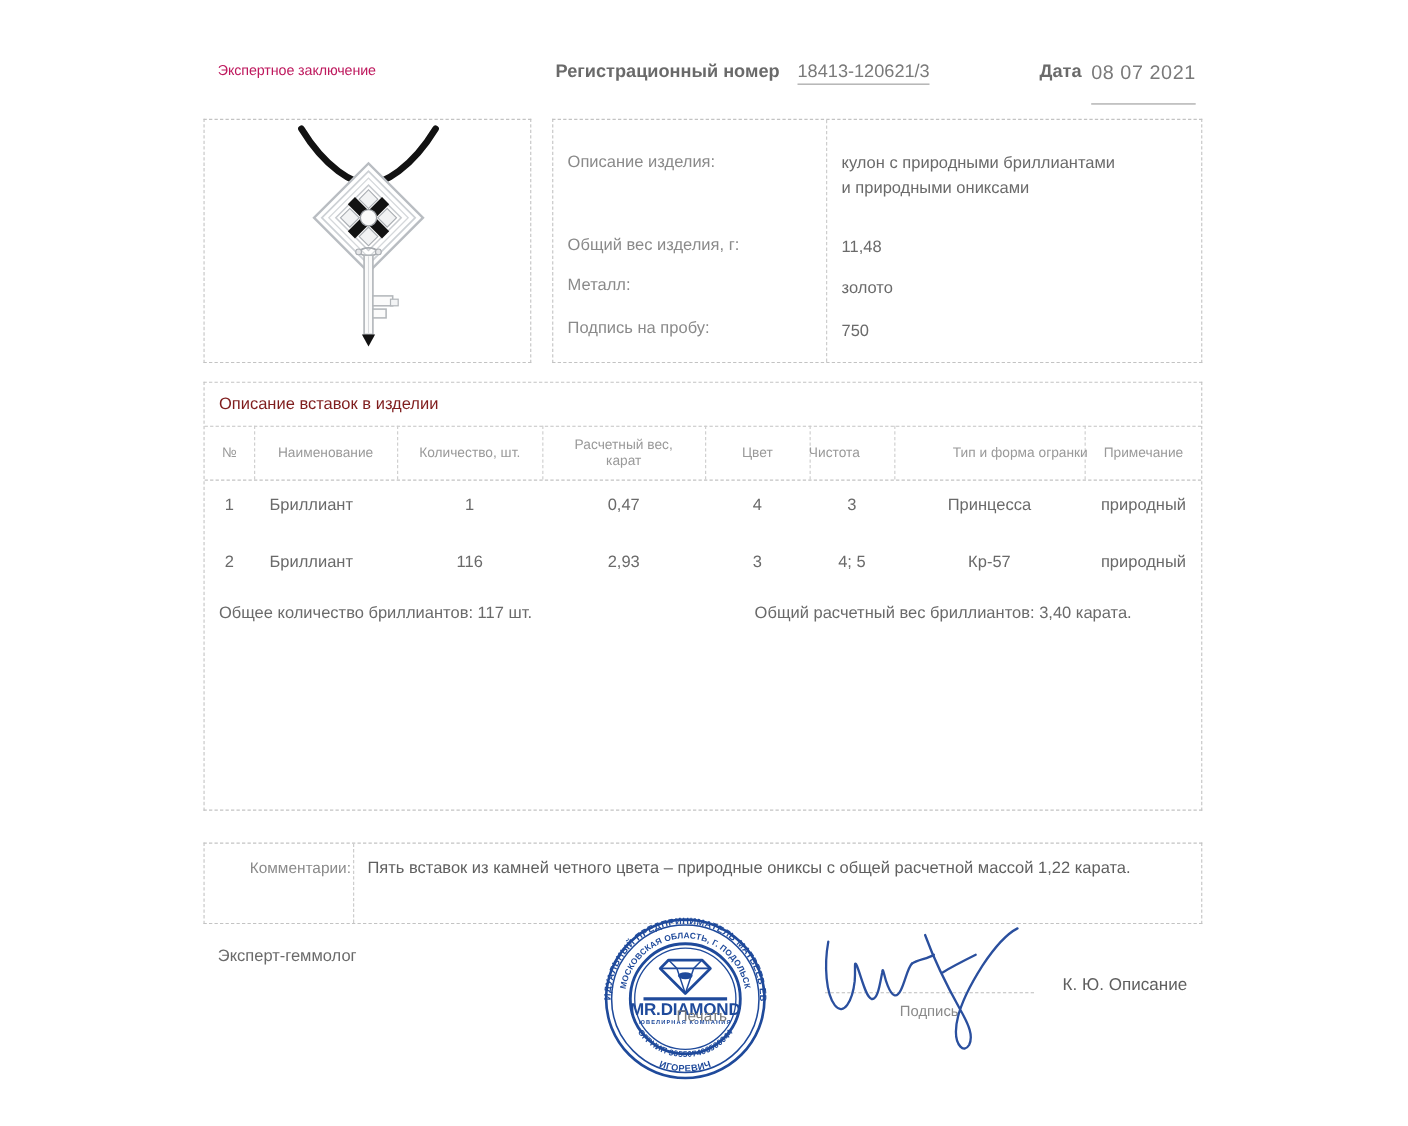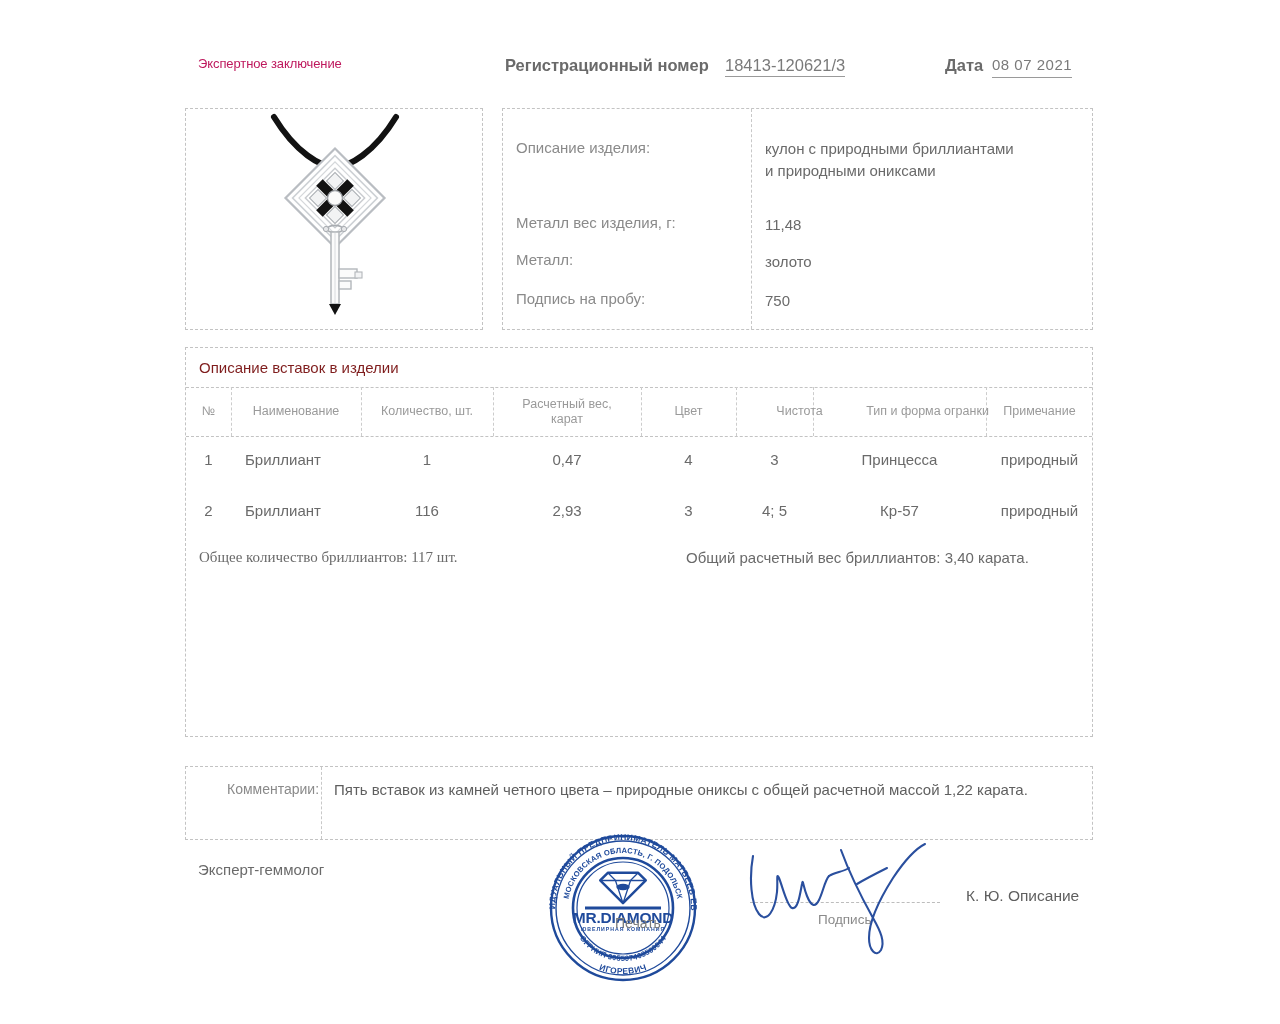--- a/index.html
+++ b/index.html
@@ -41,23 +41,23 @@
     font-size: 16.5px; color: #7a7a7a;
     border-bottom: 1px solid #9a9a9a;
     padding-bottom: 1px;
   }
   .hdr-date-label {
     position: absolute; left: 760px; top: 0;
     font-size: 16.5px; font-weight: bold; color: #6a6a6a;
   }
   .hdr-date-value {
     position: absolute; left: 807px; top: 0;
-    font-size: 15px; color: #7a7a7a;
+    font-size: 18px; color: #7a7a7a;
     border-bottom: 1px solid #9a9a9a;
-    padding-bottom: 4px;
+    padding-bottom: 17px;
     letter-spacing: 0.5px;
   }
 
   
   .dashbox {
     position: absolute;
     border: 1px dashed #c3c3c3;
     box-sizing: border-box;
     background: #fff;
   }
@@ -135,21 +135,21 @@
     height: 30px;
     display: flex; align-items: center; justify-content: center;
     text-align: center;
     font-size: 15px; color: #6a6a6a;
     box-sizing: border-box;
   }
   .totals {
     position: absolute;
     font-size: 15px; color: #6a6a6a;
   }
-  #totals-count { left: 13px; top: 201px; font-family: Liberation Serif, serif; }
+  #totals-count { left: 13px; top: 201px; }
   #totals-weight { left: 500px; top: 201px; }
 
   
   #comments-box {
     left: 185px; top: 766px;
     width: 908px; height: 74px;
   }
   #comments-divider {
     position: absolute;
     left: 135px; top: 0; width: 0; height: 100%;
@@ -265,21 +265,21 @@
     </div>
   </div>
 
   <div class="dashbox" id="desc-box">
     <div id="desc-divider"></div>
 
     <div class="desc-label" style="top:30px">Описание изделия:</div>
     <div class="desc-value" style="top:29px; white-space:pre-line">кулон с природными бриллиантами
 и природными ониксами</div>
 
-    <div class="desc-label" style="top:105px">Металл вес изделия, г:</div>
+    <div class="desc-label" style="top:105px">Общий вес изделия, г:</div>
     <div class="desc-value" style="top:105px">11,48</div>
 
     <div class="desc-label" style="top:142px">Металл:</div>
     <div class="desc-value" style="top:142px">золото</div>
 
     <div class="desc-label" style="top:181px">Подпись на пробу:</div>
     <div class="desc-value" style="top:181px">750</div>
   </div>
 
   <div class="dashbox" id="inserts-frame">
@@ -294,21 +294,21 @@
     <div class="col-sep" style="left:550px"></div>
     <div class="col-sep" style="left:627px"></div>
     <div class="col-sep" style="left:800px"></div>
 
     <div class="th" style="left:0px;   width:45px;  white-space:pre-line">№</div>
     <div class="th" style="left:45px;  width:130px; white-space:pre-line">Наименование</div>
     <div class="th" style="left:175px; width:132px; white-space:pre-line">Количество, шт.</div>
     <div class="th" style="left:307px; width:148px; white-space:pre-line">Расчетный вес,
 карат</div>
     <div class="th" style="left:455px; width:95px;  white-space:pre-line">Цвет</div>
-    <div class="th" style="left:575px; width:77px;  white-space:pre-line">Чистота</div>
+    <div class="th" style="left:534px; width:77px;  white-space:pre-line">Чистота</div>
     <div class="th" style="left:655px; width:173px; white-space:pre-line">Тип и форма огранки</div>
     <div class="th" style="left:800px; width:107px; white-space:pre-line">Примечание</div>
 
     <div class="td" style="left:0px;   width:45px;  top:96px">1</div>
     <div class="td" style="left:45px;  width:130px; top:96px; justify-content:flex-start; padding-left:14px">Бриллиант</div>
     <div class="td" style="left:175px; width:132px; top:96px">1</div>
     <div class="td" style="left:307px; width:148px; top:96px">0,47</div>
     <div class="td" style="left:455px; width:95px;  top:96px">4</div>
     <div class="td" style="left:550px; width:77px;  top:96px">3</div>
     <div class="td" style="left:627px; width:173px; top:96px">Принцесса</div>

